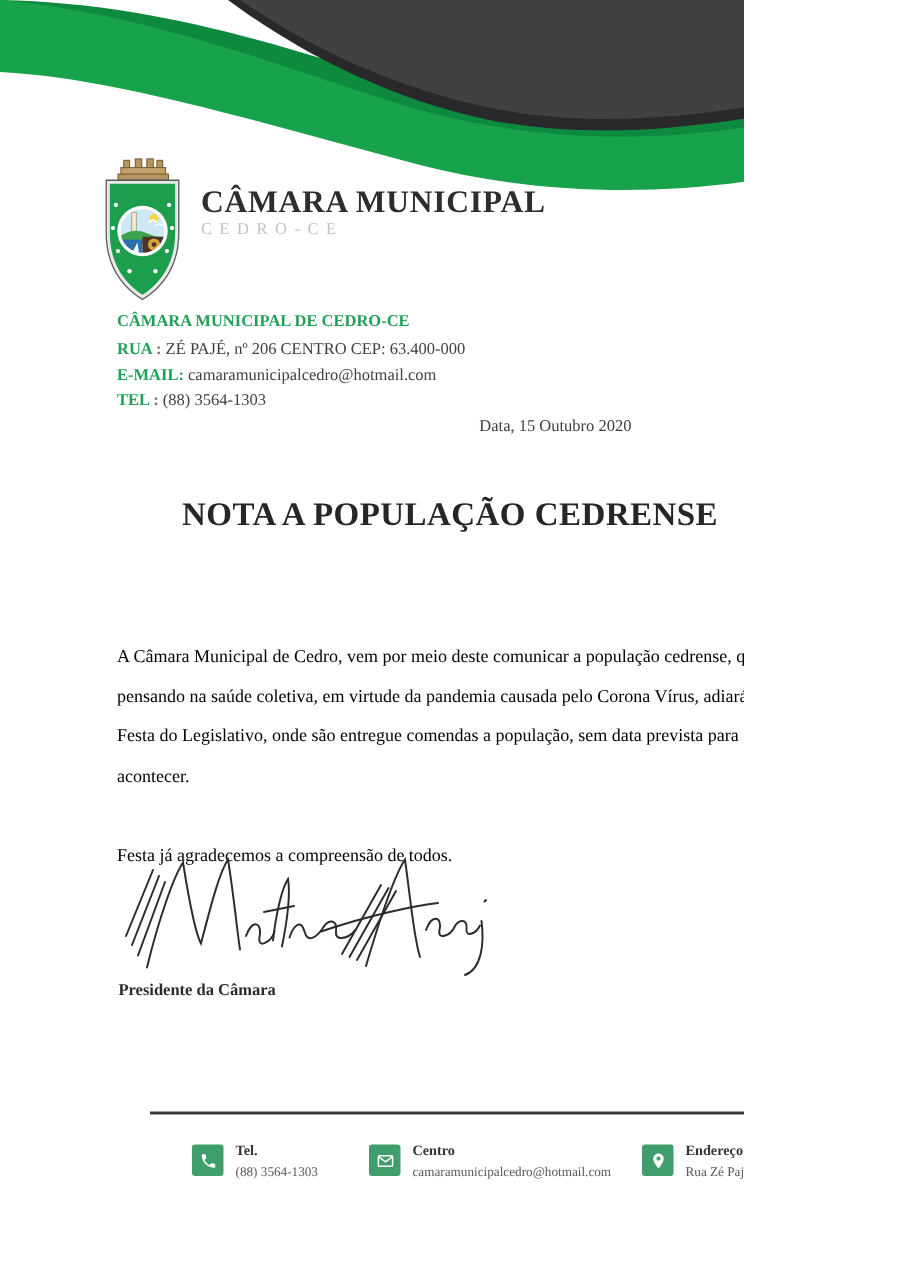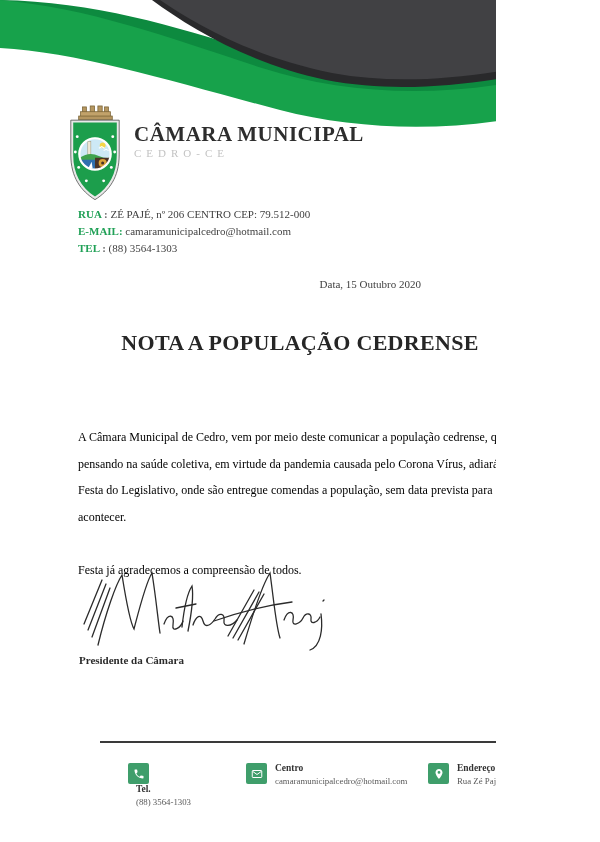--- a/index.html
+++ b/index.html
@@ -32,21 +32,21 @@
              color:#000000;line-height:26.5px;}
   .body-copy p{margin:0 0 27px 0;}
 
   .signature-wrap{position:absolute;left:66px;top:562px;width:290px;height:100px;}
   .sr-only{position:absolute;width:1px;height:1px;overflow:hidden;clip:rect(0 0 0 0);white-space:nowrap;}
   .sig-role{position:absolute;left:79px;top:654px;font-size:11px;font-weight:700;color:#2b2b2b;}
 
   .footer-divider{position:absolute;left:100px;top:741px;width:398px;height:2px;background:#3a3a3a;}
   .footer{position:absolute;left:0;top:763px;width:600px;height:40px;}
   .footer-item{position:absolute;display:flex;align-items:flex-start;}
-  .fi-tel{left:128px;flex-direction:column;}
+  .fi-tel{left:128px;}
   .fi-email{left:246px;}
   .fi-addr{left:428px;}
   .footer-icon{width:21px;height:21px;border-radius:2px;background:#3f9e6b;
                display:flex;align-items:center;justify-content:center;flex:0 0 auto;}
   .footer-icon svg{width:12px;height:12px;}
   .footer-text{margin-left:8px;}
   .footer-label{font-size:9.5px;font-weight:700;color:#333333;line-height:11px;}
   .footer-value{font-size:8.8px;color:#595959;line-height:11px;margin-top:2px;}
 </style>
 </head>
@@ -109,22 +109,23 @@
       </g>
       <circle cx="32" cy="51" r="16" fill="none" stroke="#ffffff" stroke-width="1.6"></circle>
     </svg>
     <div class="brand-text">
       <div class="org-title">CÂMARA MUNICIPAL</div>
       <div class="org-subtitle">CEDRO-CE</div>
     </div>
   </div>
 
   <div class="contact">
+    <div class="contact-heading">CÂMARA MUNICIPAL DE CEDRO-CE</div>
     <div class="contact-line">
-      <span class="lbl">RUA</span><span class="sep"> :  </span><span class="val">ZÉ PAJÉ, nº 206 CENTRO CEP: 79.512-000</span>
+      <span class="lbl">RUA</span><span class="sep"> :  </span><span class="val">ZÉ PAJÉ, nº 206 CENTRO CEP: 63.400-000</span>
     </div>
     <div class="contact-line">
       <span class="lbl">E-MAIL:</span><span class="sep">  </span><span class="val">camaramunicipalcedro@hotmail.com</span>
     </div>
     <div class="contact-line">
       <span class="lbl">TEL</span><span class="sep"> :  </span><span class="val">(88) 3564-1303</span>
     </div>
   </div>
 
   <div class="date-line">Data, 15 Outubro 2020</div>

